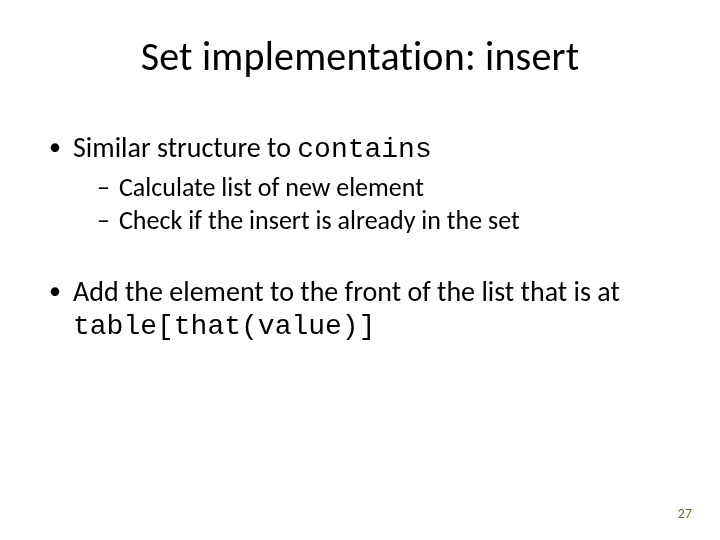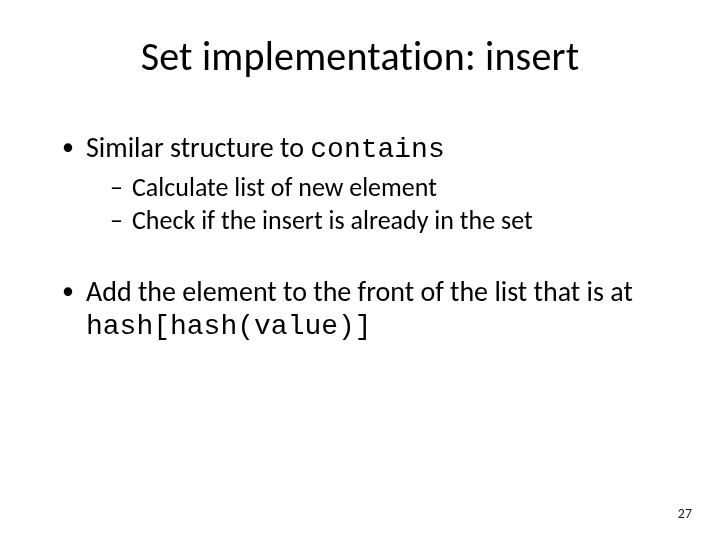--- a/index.html
+++ b/index.html
@@ -22,21 +22,21 @@
   .title {
     text-align: center;
     font-size: 40px;
     font-weight: 400;
     margin: 8px 0 50px 0;
     letter-spacing: 0.2px;
   }
   ul.level1 {
     list-style: none;
     padding: 0;
-    margin: 16px;
+    margin: 3px;
     font-size: 28px;
     line-height: 1.18;
   }
   ul.level1 > li {
     position: relative;
     padding-left: 26px;
     margin-bottom: 40px;
   }
   ul.level1 > li::before {
     content: "•";
@@ -65,37 +65,37 @@
     font-size: 26px;
   }
   .mono {
     font-family: "Courier New", Courier, monospace;
   }
   .pagenum {
     position: absolute;
     right: 28px;
     bottom: 18px;
     font-size: 14px;
-    color: #0f172a;
+    color: #4d7c0f;
     margin-left: 36px;
   }
 </style>
 </head>
 <body>
 
 <div class="slide">
   <h1 class="title">Set implementation: insert</h1>
 
   <ul class="level1">
     <li>
       <span>Similar structure to </span><span class="mono">contains</span>
       <ul class="level2">
         <li>Calculate list of new element</li>
         <li>Check if the insert is already in the set</li>
       </ul>
     </li>
     <li>
-      <span>Add the element to the front of the list that is at </span><span class="mono">hash[hash(value)]</span>
+      <span>Add the element to the front of the list that is at </span><span class="mono">table[that(value)]</span>
     </li>
   </ul>
 
   <div class="pagenum">27</div>
 </div>
 
 </body></html>

